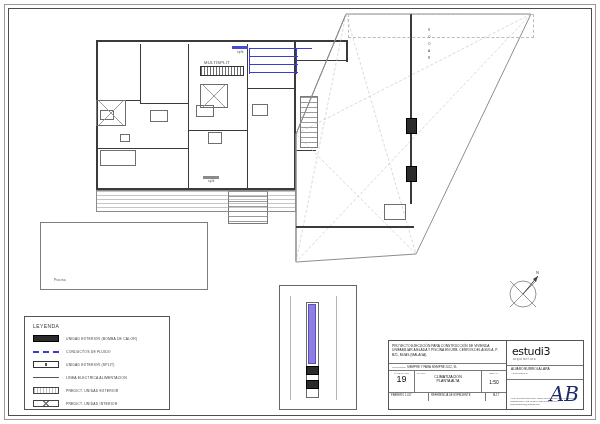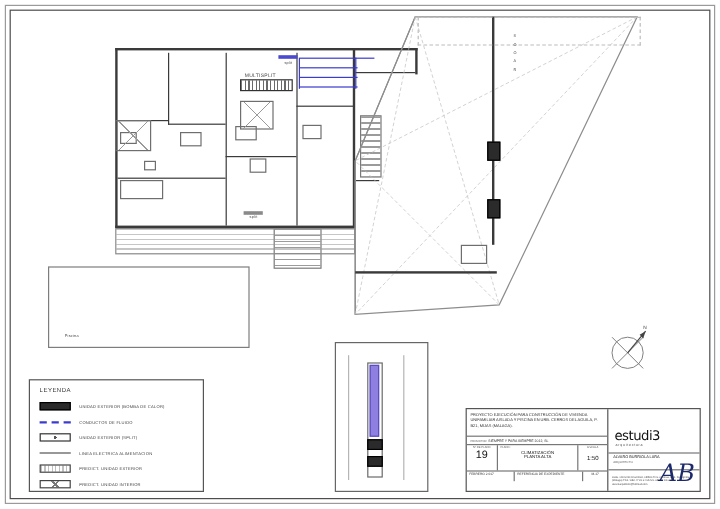--- a/index.html
+++ b/index.html
@@ -210,21 +210,20 @@
   }
   #tb-left {
     width: 118px;
     border-right: 1px solid #555;
     box-sizing: border-box;
     position: relative;
   }
   #tb-right {
     flex: 1;
     position: relative;
-    margin-top: 12px;
   }
   .tb-project {
     font-size: 3.3px;
     line-height: 4.4px;
     color: #2e2e2e;
     padding: 3px 3px 0 3px;
   }
   .tb-prom {
     position: absolute;
     left: 0; top: 22px;

